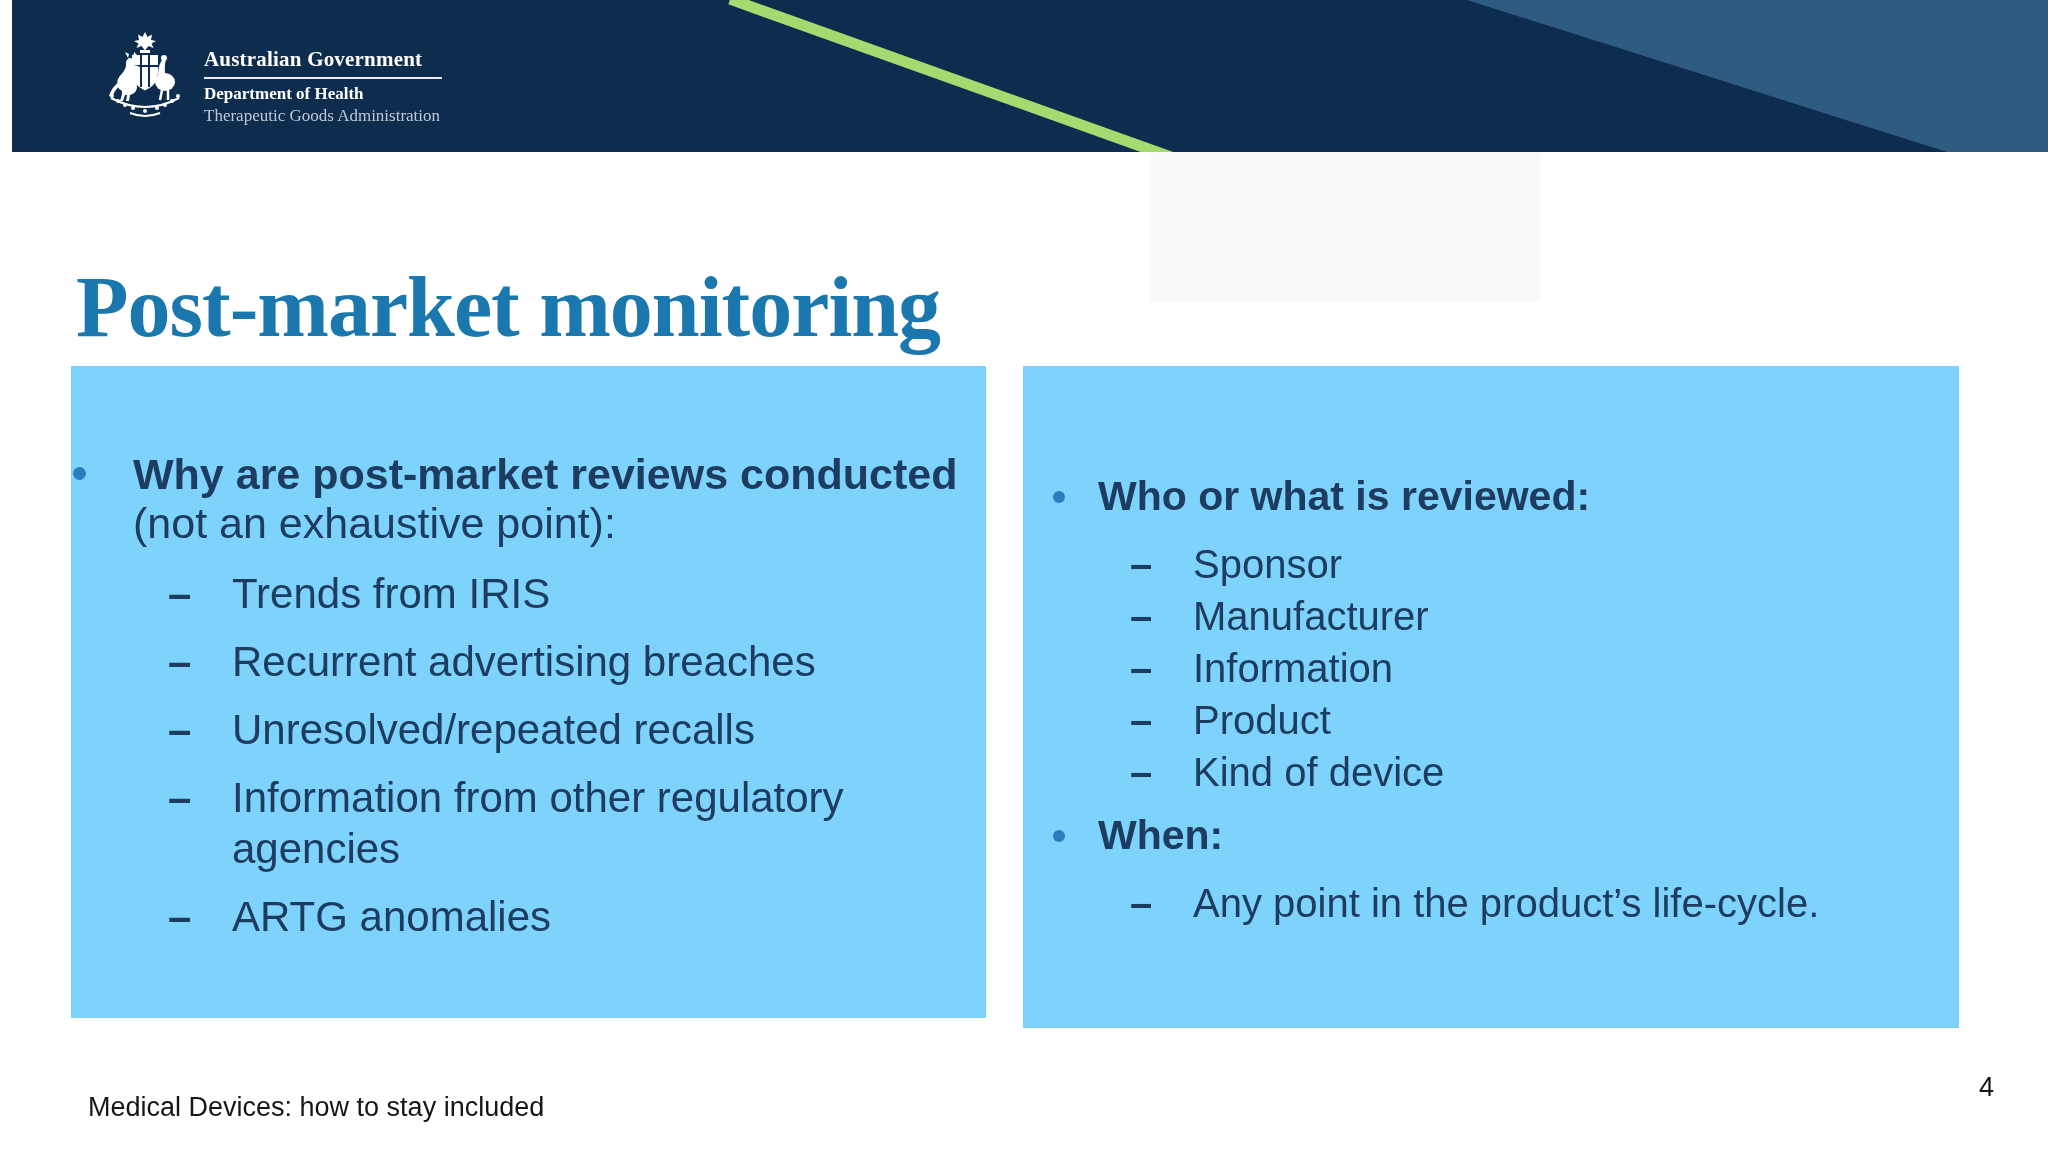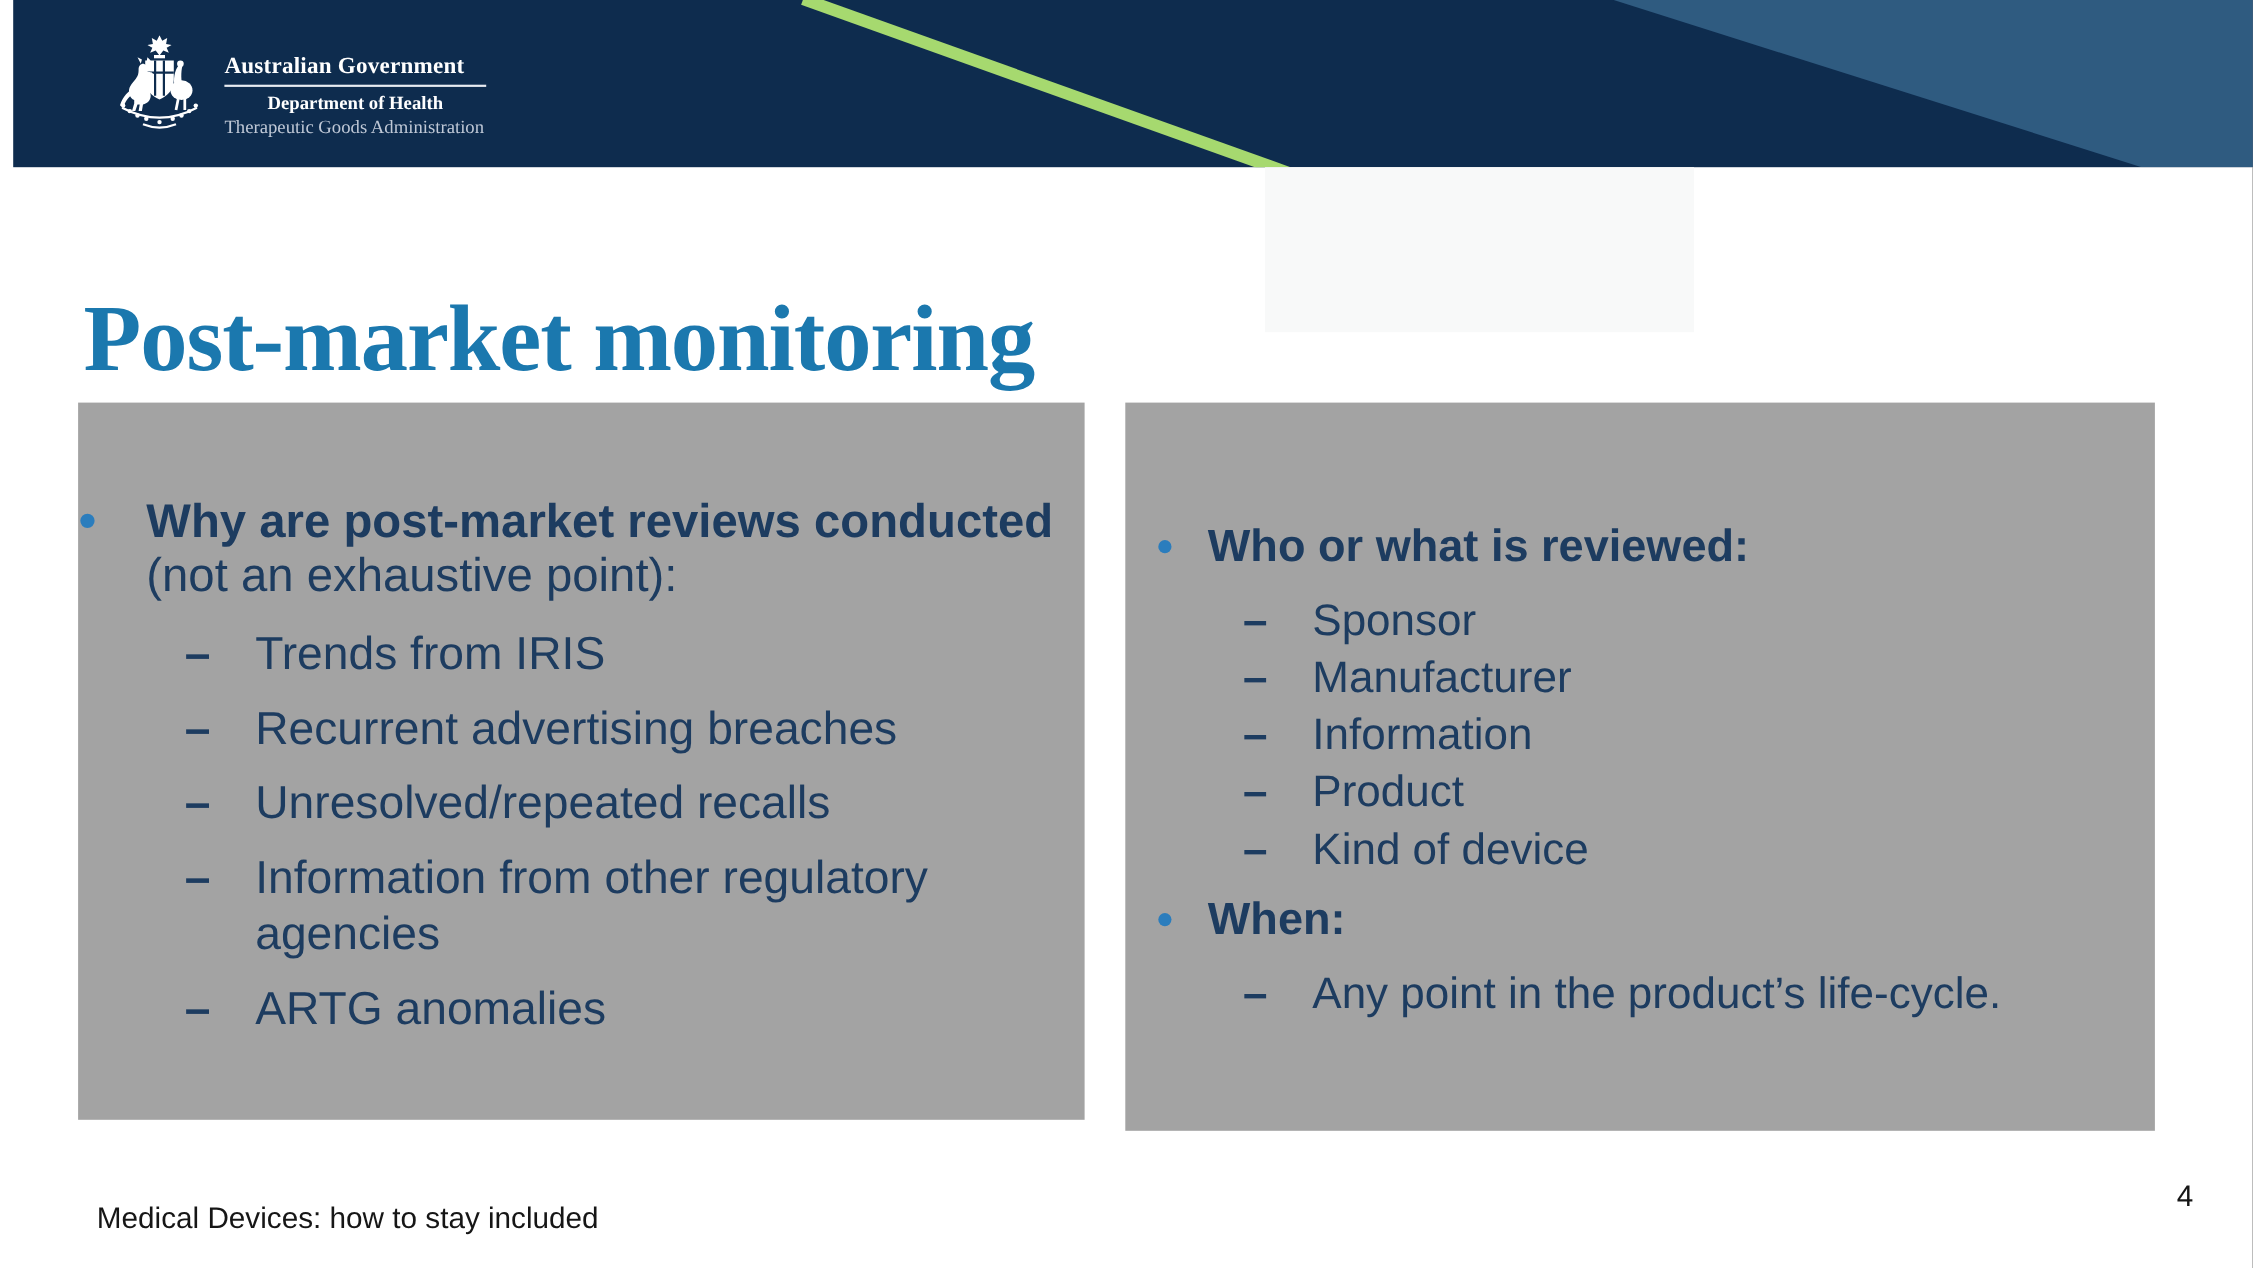--- a/index.html
+++ b/index.html
@@ -12,28 +12,28 @@
   .band{position:absolute;left:0;top:0;width:2048px;height:152px;background:#0e2c4e;overflow:hidden;margin-left:12px;}
   .band-corner{position:absolute;left:0;top:0;width:2048px;height:152px;background:#2f5b80;
     clip-path:polygon(1455px 0, 2048px 0, 2048px 152px, 1935px 152px);}
   .band-stripe{position:absolute;left:720px;top:-6px;width:470px;height:11px;background:#a6d96f;
     transform:rotate(19.7deg);transform-origin:0 0;}
   
   .emblem{position:absolute;left:90px;top:32px;width:86px;height:88px;}
   .logo-text{position:absolute;left:192px;top:49px;color:#ffffff;}
   .logo-gov{font-family:"Liberation Serif",serif;font-weight:bold;font-size:21px;line-height:21px;letter-spacing:.2px;}
   .logo-rule{width:238px;height:2px;background:#e8ecf2;margin-top:7px;}
-  .logo-dept{font-family:"Liberation Serif",serif;font-weight:bold;font-size:17px;line-height:17px;margin-top:6px;text-align:center;}
+  .logo-dept{font-family:"Liberation Serif",serif;font-weight:bold;font-size:17px;line-height:17px;margin-top:6px;}
   .logo-agency{font-family:"Liberation Serif",serif;font-size:17px;line-height:17px;margin-top:5px;color:#bfc8d6;}
   
   .title{position:absolute;left:76px;top:204px;font-size:86px;line-height:90px;font-weight:bold;
     letter-spacing:-1px;color:#1b78ae;white-space:nowrap;font-family:Liberation Serif, serif;}
   .artifact{position:absolute;left:1150px;top:152px;width:390px;height:150px;background:#f8f9f9;}
   
-  .gbox{position:absolute;background:#a3a3a3;box-sizing:border-box;color:#1d3c60;}
+  .gbox{position:absolute;background:#7dd3fc;box-sizing:border-box;color:#1d3c60;}
   .gbox.left{left:71px;top:366px;width:915px;height:652px;padding-top:84px;}
   .gbox.right{left:1023px;top:366px;width:936px;height:662px;padding-top:104px;}
   .row{display:grid;}
   
   .l1{grid-template-columns:60px 1fr;padding-left:2px;}
   .gbox.right .l1{grid-template-columns:35px 1fr;padding-left:30px;}
   .l1 .txt{font-size:43px;line-height:49px;}
   .gbox.right .l1 .txt{font-size:41px;line-height:52px;margin-left:10px;}
   .l1 .bold{font-weight:bold;display:block;white-space:nowrap;}
   .l1 .tail{display:block;}

